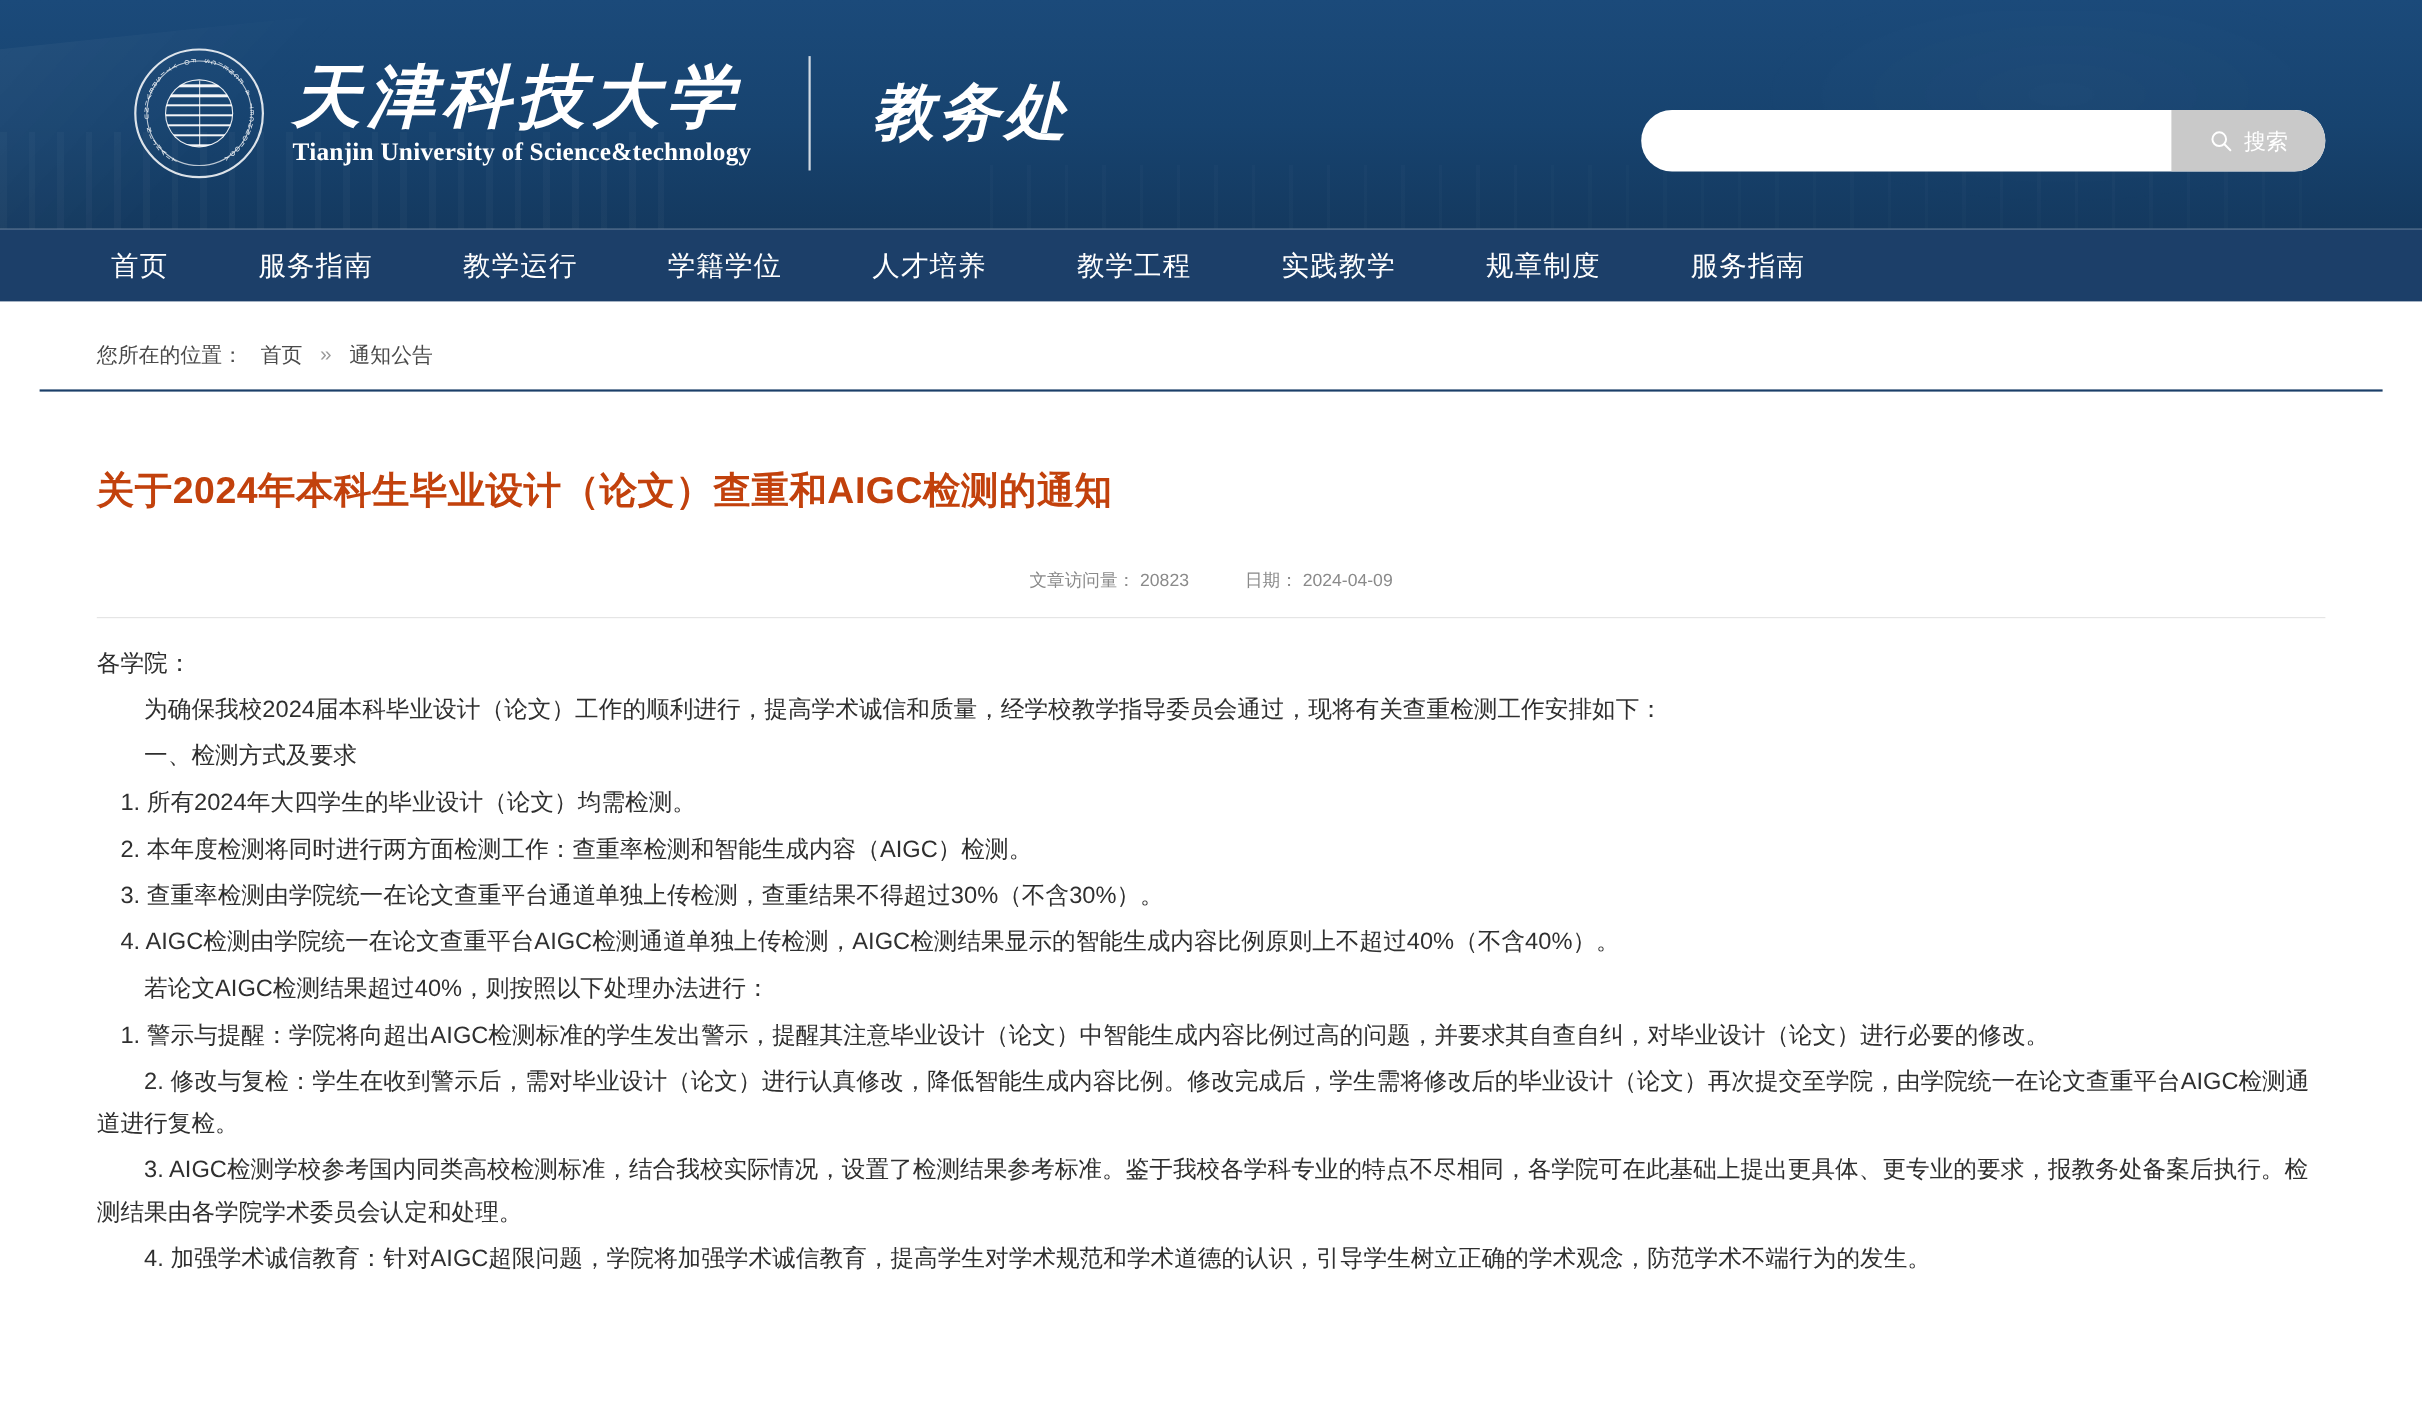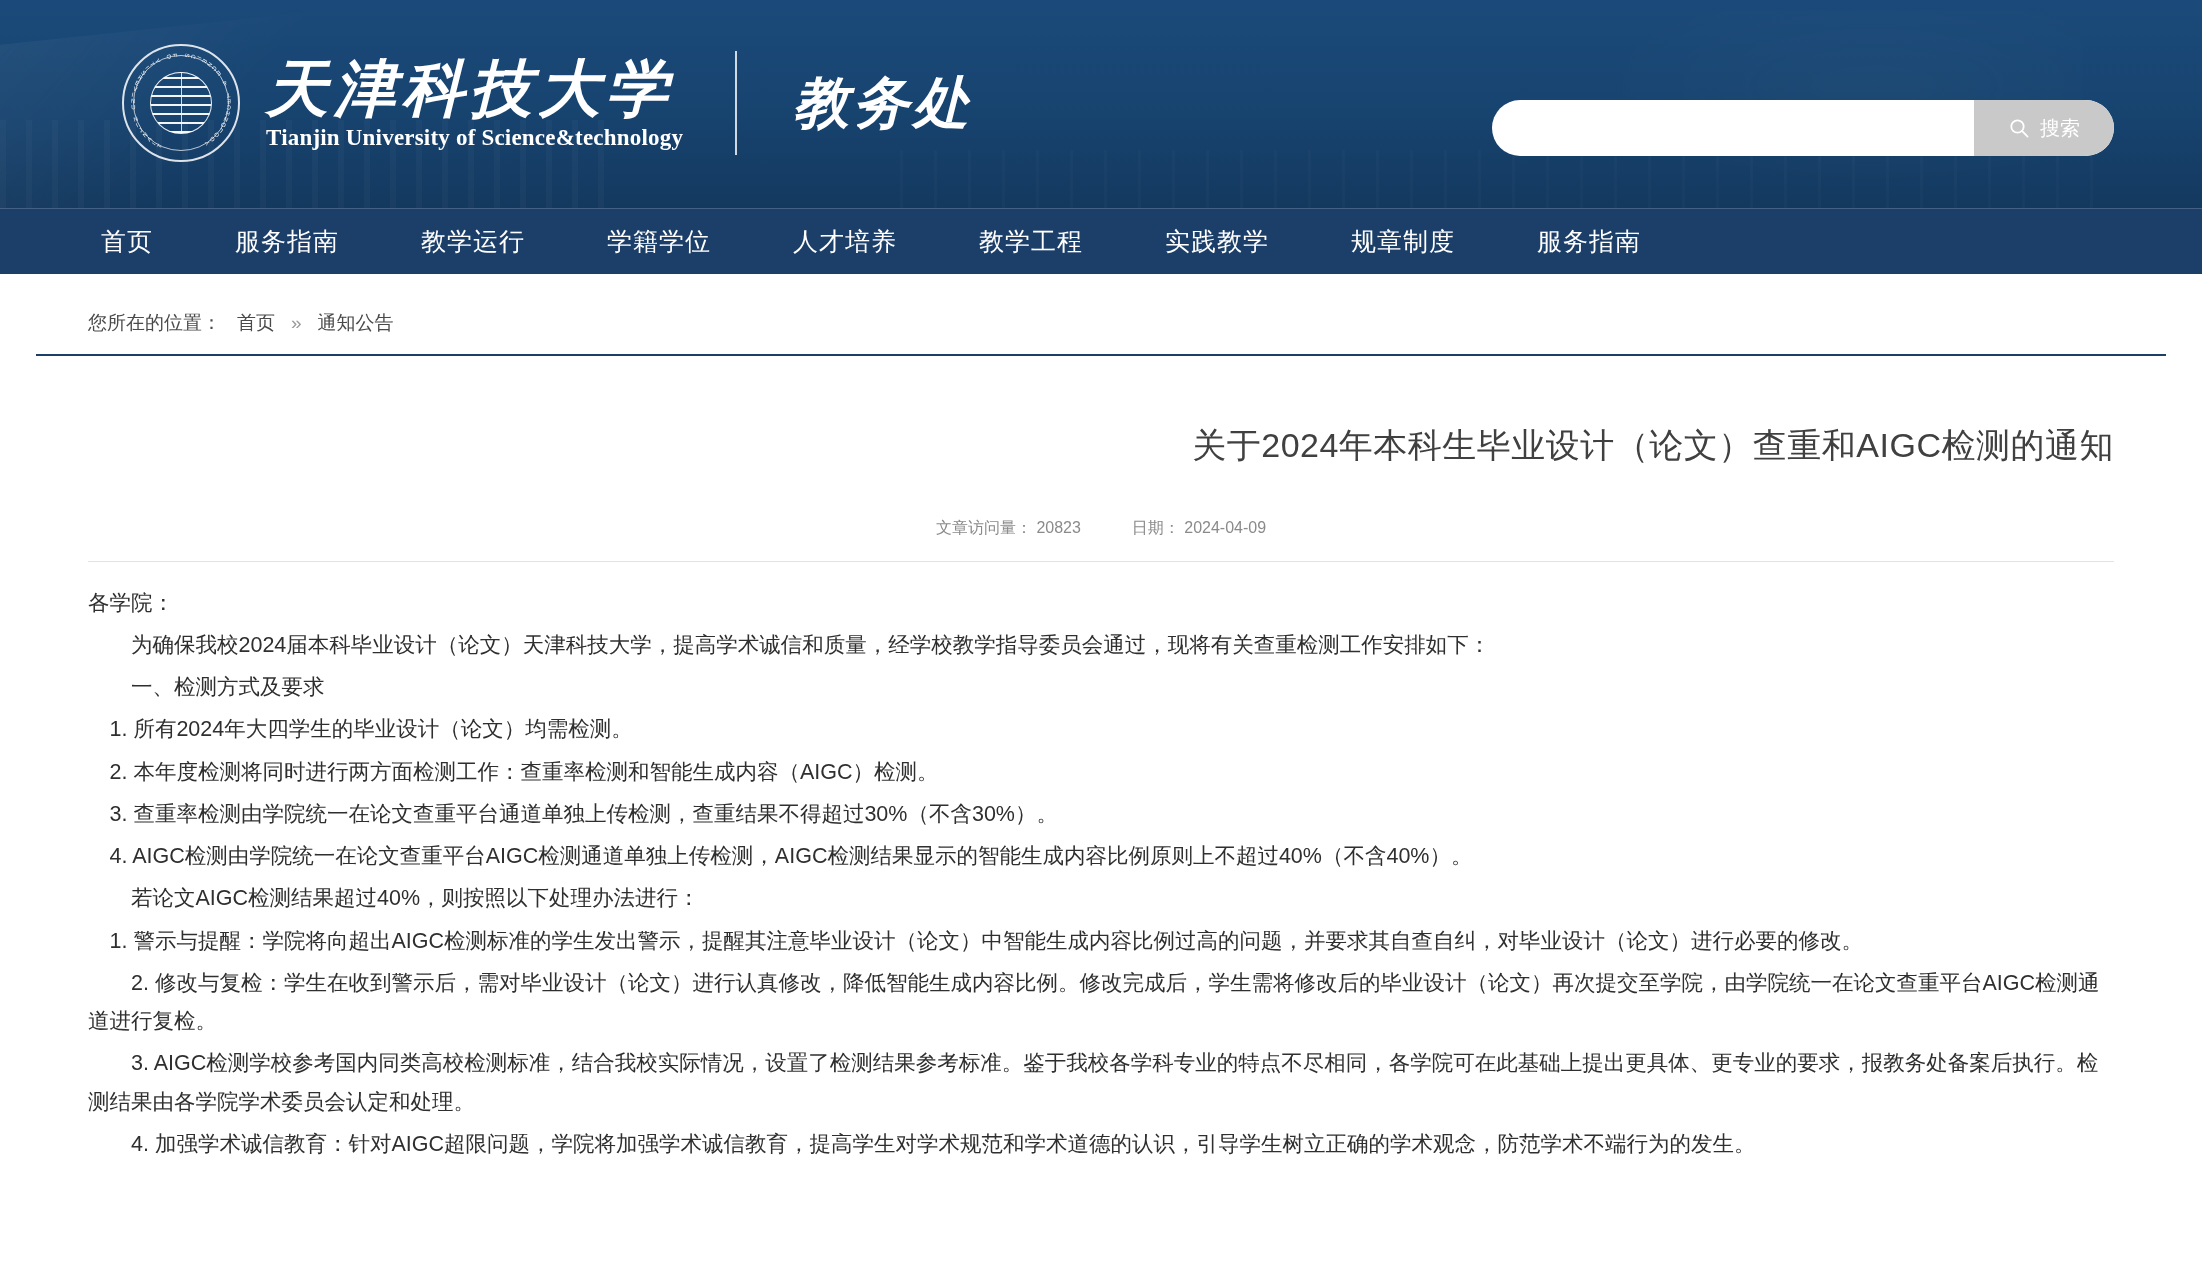--- a/index.html
+++ b/index.html
@@ -207,24 +207,24 @@
   .crumb a { color: #4a4a4a; text-decoration: none; cursor: pointer; }
   .crumb .sep { color: #9a9a9a; }
 
   
   .article {
     max-width: 2130px;
     margin: 0 auto;
     padding: 0 52px;
   }
   .article-title {
-    text-align: right;
-    color: #404040;
+    text-align: left;
+    color: #c2410c;
     font-size: 34px;
-    font-weight: normal;
+    font-weight: bold;
     padding: 44px 0 0 0;
     letter-spacing: 0.5px;
   }
   .article-meta {
     text-align: center;
     color: #8a8a8a;
     font-size: 16px;
     padding: 26px 0 22px 0;
     border-bottom: 1px solid #e3e3e3;
   }
@@ -348,21 +348,21 @@
   <div class="article-meta">
     <span>文章访问量：</span>
     <span>20823</span>
     <span class="gap"></span>
     <span>日期：</span>
     <span>2024-04-09</span>
   </div>
 
   <div class="article-body" id="article-body">
       <p>各学院：</p>
-      <p class="indent">为确保我校2024届本科毕业设计（论文）天津科技大学，提高学术诚信和质量，经学校教学指导委员会通过，现将有关查重检测工作安排如下：</p>
+      <p class="indent">为确保我校2024届本科毕业设计（论文）工作的顺利进行，提高学术诚信和质量，经学校教学指导委员会通过，现将有关查重检测工作安排如下：</p>
       <p class="indent">一、检测方式及要求</p>
       <p class="indent1">1. 所有2024年大四学生的毕业设计（论文）均需检测。</p>
       <p class="indent1">2. 本年度检测将同时进行两方面检测工作：查重率检测和智能生成内容（AIGC）检测。</p>
       <p class="indent1">3. 查重率检测由学院统一在论文查重平台通道单独上传检测，查重结果不得超过30%（不含30%）。</p>
       <p class="indent1">4. AIGC检测由学院统一在论文查重平台AIGC检测通道单独上传检测，AIGC检测结果显示的智能生成内容比例原则上不超过40%（不含40%）。</p>
       <p class="indent">若论文AIGC检测结果超过40%，则按照以下处理办法进行：</p>
       <p class="indent1">1. 警示与提醒：学院将向超出AIGC检测标准的学生发出警示，提醒其注意毕业设计（论文）中智能生成内容比例过高的问题，并要求其自查自纠，对毕业设计（论文）进行必要的修改。</p>
       <p class="indent">2. 修改与复检：学生在收到警示后，需对毕业设计（论文）进行认真修改，降低智能生成内容比例。修改完成后，学生需将修改后的毕业设计（论文）再次提交至学院，由学院统一在论文查重平台AIGC检测通道进行复检。</p>
       <p class="indent">3. AIGC检测学校参考国内同类高校检测标准，结合我校实际情况，设置了检测结果参考标准。鉴于我校各学科专业的特点不尽相同，各学院可在此基础上提出更具体、更专业的要求，报教务处备案后执行。检测结果由各学院学术委员会认定和处理。</p>
       <p class="indent">4. 加强学术诚信教育：针对AIGC超限问题，学院将加强学术诚信教育，提高学生对学术规范和学术道德的认识，引导学生树立正确的学术观念，防范学术不端行为的发生。</p>

